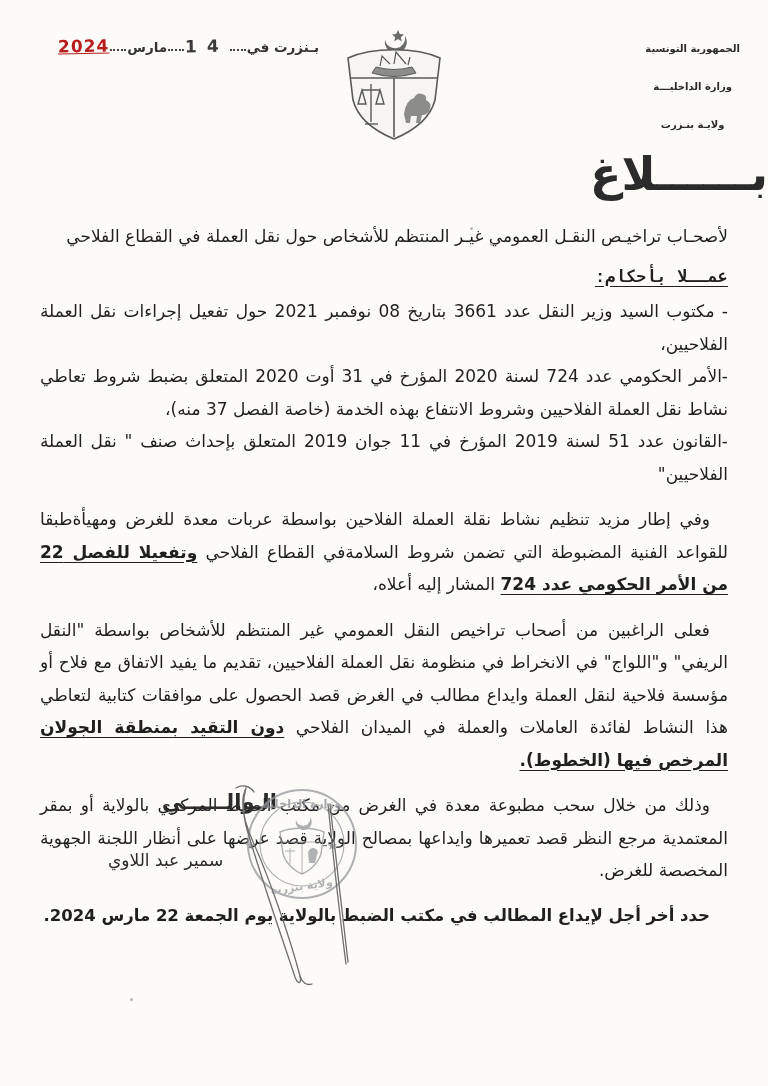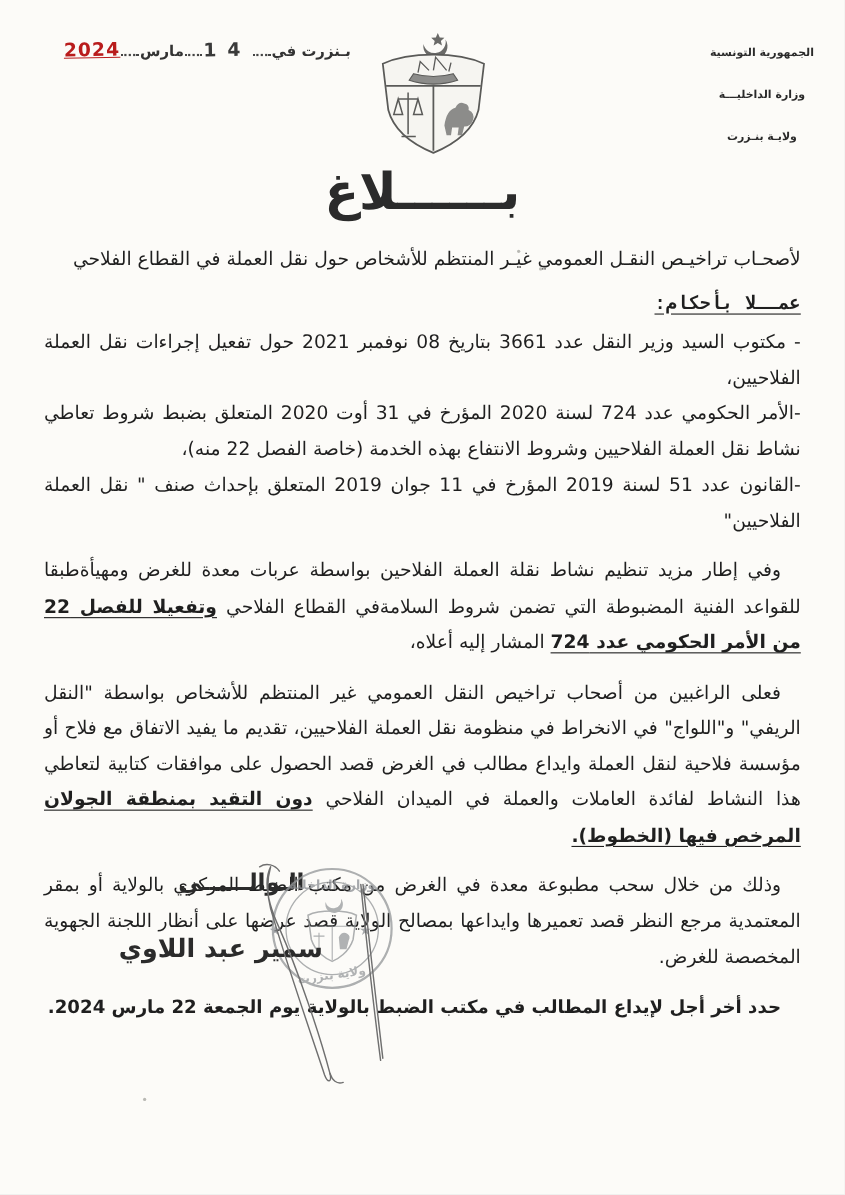--- a/index.html
+++ b/index.html
@@ -14,38 +14,38 @@
   .date-line{position:absolute;top:36px;left:58px;direction:rtl;
     display:flex;align-items:flex-end;font-size:13.5px;font-weight:bold;color:#333;}
   .date-line .dots{display:inline-block;width:16px;border-bottom:2px dotted #444;
     height:4px;margin:0 1px 4px;}
   .date-line .digit{font-size:17px;letter-spacing:10px;color:#3a3a3a;
     transform:rotate(-1deg);margin-bottom:-1px;}
   .date-line .year{font-size:17px;letter-spacing:1px;color:#b91c1c;
     transform:rotate(-1deg);margin-bottom:-1px;text-decoration:underline;}
   .emblem{position:absolute;top:26px;left:338px;width:112px;height:118px;}
   
-  .title{padding-top:142px;margin:0;text-align:center;
+  .title{padding-top:142px;margin:0;
     font-size:46px;line-height:64px;font-weight:bold;color:#2b2b2b;}
   
   .body{margin:14px 40px 0;font-size:17px;line-height:32.5px;
     text-align:justify;color:#1f1f1f;}
   .body p{margin:0;}
   .addressee{margin-bottom:9px !important;}
   .pursuant{font-weight:bold;margin-bottom:1px !important;font-family:Liberation Mono, monospace;}
   .pursuant span{text-decoration:underline;text-underline-offset:4px;}
   .para{margin-top:13px !important;text-indent:18px;}
   .seg-emph{font-weight:bold;text-decoration:underline;text-underline-offset:4px;}
   .deadline{font-weight:bold;font-size:16.5px;}
   
   .sig-area{position:absolute;top:778px;right:0;left:0;height:280px;}
   .sig-role{position:absolute;left:162px;top:12px;font-size:21px;
     font-weight:bold;color:#2b2b2b;}
-  .sig-name{position:absolute;left:108px;top:72px;font-size:23px;
-    font-weight:bold;color:#2b2b2b;}
+  .sig-name{position:absolute;left:108px;top:72px;font-size:17px;
+    font-weight:normal;color:#2b2b2b;}
   .stamp{position:absolute;left:244px;top:8px;width:116px;height:116px;opacity:.78;}
   .strokes{position:absolute;left:150px;top:0;width:300px;height:272px;}
   .speck{position:absolute;width:3px;height:3px;border-radius:50%;background:#b9b9b4;}
 </style>
 </head>
 <body>
 
 <div class="page">
 
   <div class="hdr-right">
@@ -86,21 +86,21 @@
   </svg>
 
   <h1 class="title">بــــــلاغ</h1>
 
   <div class="body">
     <p class="addressee">لأصحـاب تراخيـص النقـل العمومي غيـر المنتظم للأشخاص حول نقل العملة في القطاع الفلاحي</p>
 
     <p class="pursuant"><span>عمــلا بأحكام:</span></p>
 
     <p>- مكتوب السيد وزير النقل عدد 3661 بتاريخ 08 نوفمبر 2021 حول تفعيل إجراءات نقل العملة الفلاحيين،</p>
-    <p>-الأمر الحكومي عدد 724 لسنة 2020 المؤرخ في 31 أوت 2020 المتعلق بضبط شروط تعاطي نشاط نقل العملة الفلاحيين وشروط الانتفاع بهذه الخدمة (خاصة الفصل 22 منه)،</p>
+    <p>-الأمر الحكومي عدد 724 لسنة 2020 المؤرخ في 31 أوت 2020 المتعلق بضبط شروط تعاطي نشاط نقل العملة الفلاحيين وشروط الانتفاع بهذه الخدمة (خاصة الفصل 37 منه)،</p>
     <p>-القانون عدد 51 لسنة 2019 المؤرخ في 11 جوان 2019 المتعلق بإحداث صنف " نقل العملة الفلاحيين"</p>
 
     <p class="para"><span>وفي إطار مزيد تنظيم نشاط نقلة العملة الفلاحين بواسطة عربات معدة للغرض ومهيأةطبقا للقواعد الفنية المضبوطة التي تضمن شروط السلامةفي القطاع الفلاحي </span><span class="seg-emph">وتفعيلا للفصل 22 من الأمر الحكومي عدد 724</span><span> المشار إليه أعلاه،</span></p>
 
     <p class="para"><span>فعلى الراغبين من أصحاب تراخيص النقل العمومي غير المنتظم للأشخاص بواسطة "النقل الريفي" و"اللواج" في الانخراط في منظومة نقل العملة الفلاحيين، تقديم ما يفيد الاتفاق مع فلاح أو مؤسسة فلاحية لنقل العملة وايداع مطالب في الغرض قصد الحصول على موافقات كتابية لتعاطي هذا النشاط لفائدة العاملات والعملة في الميدان الفلاحي </span><span class="seg-emph">دون التقيد بمنطقة الجولان المرخص فيها (الخطوط).</span></p>
 
     <p class="para">وذلك من خلال سحب مطبوعة معدة في الغرض من مكتب الضبط المركزي بالولاية أو بمقر المعتمدية مرجع النظر قصد تعميرها وايداعها بمصالح الولاية قصد عرضها على أنظار اللجنة الجهوية المخصصة للغرض.</p>
 
     <p class="para deadline">حدد أخر أجل لإيداع المطالب في مكتب الضبط بالولاية يوم الجمعة 22 مارس 2024.</p>
   </div>

